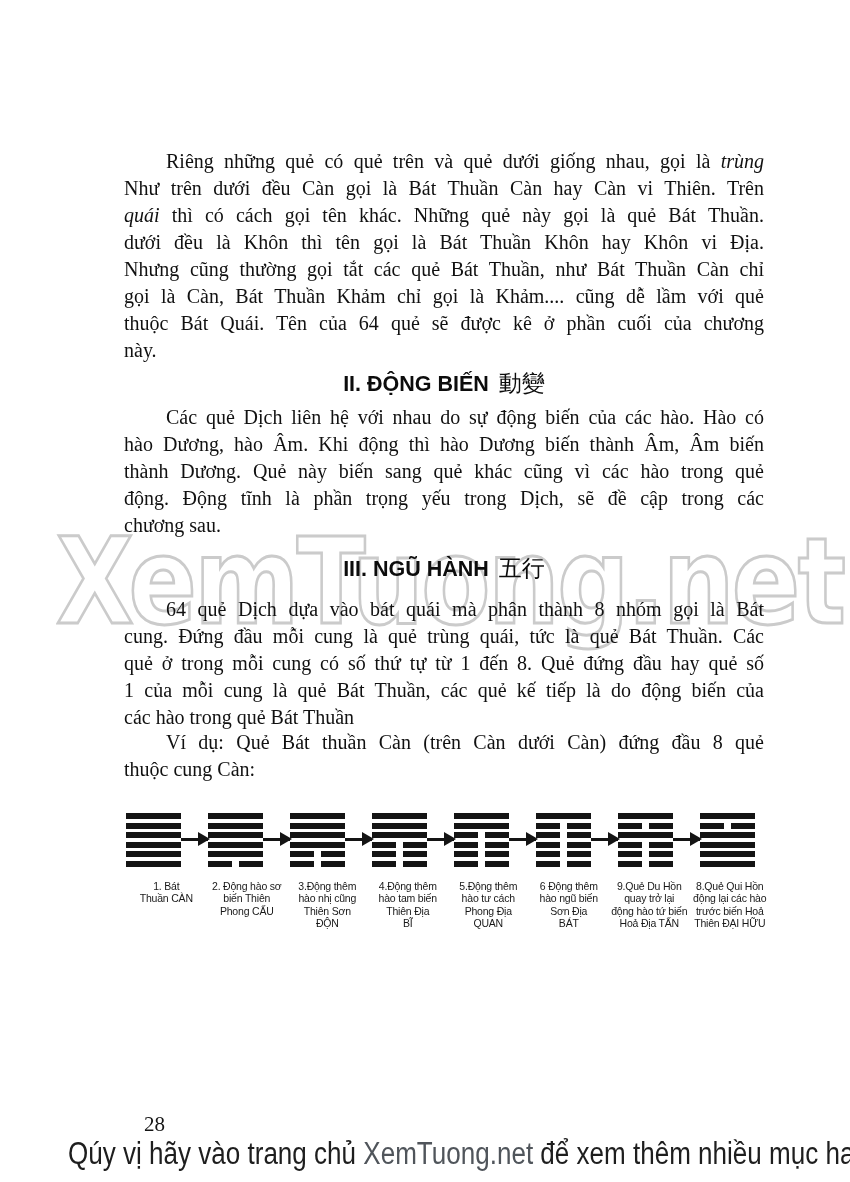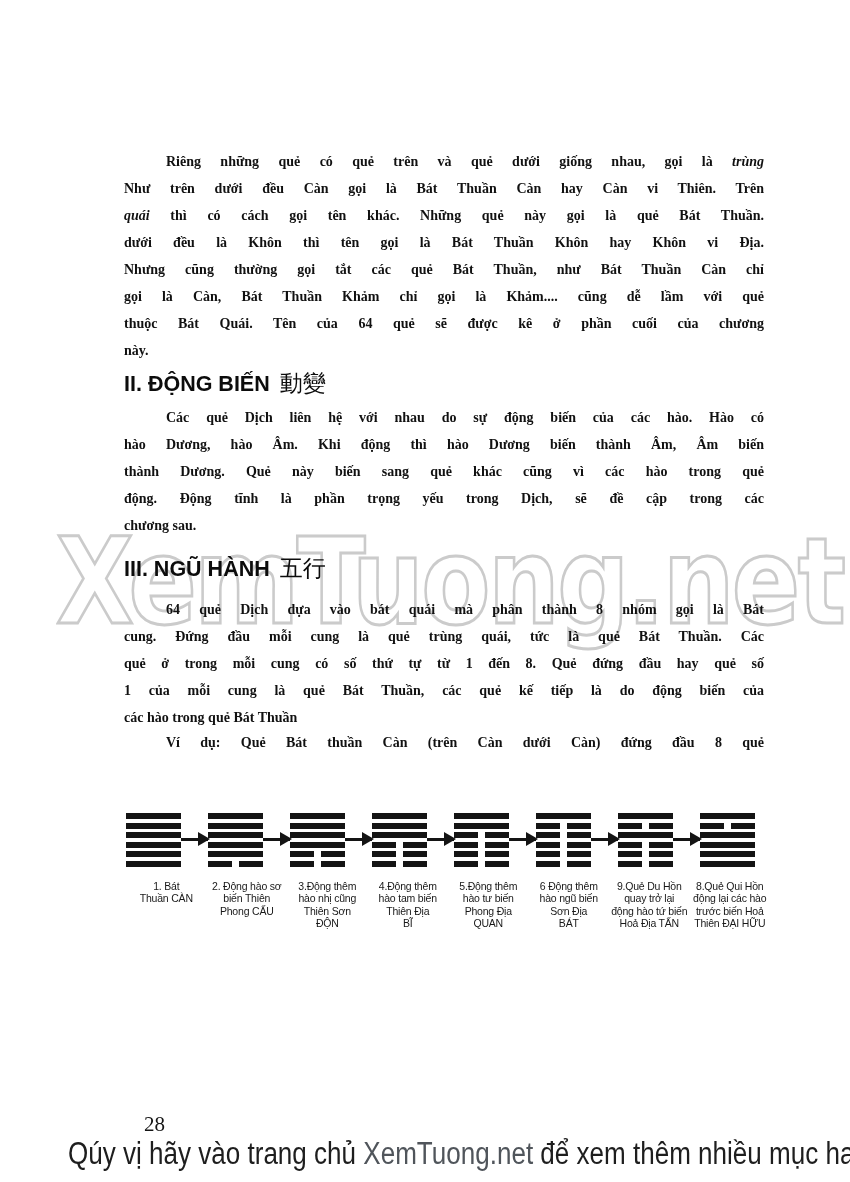--- a/index.html
+++ b/index.html
@@ -23,38 +23,38 @@
     letter-spacing:-3px;
     color:#ffffff;
     -webkit-text-stroke:3px #cbcbcb;
     transform:scaleX(0.84);
     transform-origin:left center;
     white-space:nowrap;
   }
   
   .para{left:124px;width:640px;}
   .tline{
-    font-size:14px;
+    font-size:20px;
     line-height:27px;
     text-align:justify;
     text-align-last:justify;
     white-space:normal;
-    font-weight:bold;
   }
   .tline.last{text-align-last:left;}
   .tline.indent{text-indent:42px;}
   .tline i{font-style:italic;}
   
   .heading{
     left:124px;width:640px;
     font-family:"Liberation Sans", sans-serif;
     font-weight:bold;
     font-size:21.5px;
     color:#0c0c0c;
     white-space:nowrap;
+    text-align:center;
   }
   .heading .cjk{
     font-family:"DejaVu Sans", sans-serif;
     font-weight:normal;
     font-size:23px;
     margin-left:10px;
   }
   
   .diagram{left:126px;top:813px;width:644px;}
   .hexrow{display:flex;align-items:flex-start;}
@@ -132,20 +132,21 @@
 <div class="layer para" style="top:596px;">
     <div class="tline indent">64 quẻ Dịch dựa vào bát quái mà phân thành 8 nhóm gọi là  Bát</div>
     <div class="tline">cung. Đứng đầu mỗi cung là quẻ trùng quái, tức là quẻ Bát Thuần. Các</div>
     <div class="tline">quẻ ở trong mỗi cung có số thứ tự từ 1 đến 8. Quẻ đứng đầu hay quẻ số</div>
     <div class="tline">1 của mỗi cung là quẻ Bát Thuần, các quẻ kế tiếp là do động biến của</div>
     <div class="tline last">các hào trong quẻ Bát Thuần</div>
   </div>
 
 <div class="layer para" style="top:729px;">
     <div class="tline indent">Ví dụ: Quẻ  Bát thuần Càn (trên Càn dưới Càn)  đứng đầu 8 quẻ</div>
+    <div class="tline last">thuộc cung Càn:</div>
   </div>
 
 <div class="layer diagram">
   <div class="hexrow">
       <div class="hexagram">
         <div class="hline"></div>
         <div class="hline"></div>
         <div class="hline"></div>
         <div class="hline"></div>
         <div class="hline"></div>
@@ -292,21 +293,21 @@
         <div>ĐỘN</div>
       </div>
       <div class="labelcell">
         <div>4.Động thêm</div>
         <div>hào tam biến</div>
         <div>Thiên Địa</div>
         <div>BĨ</div>
       </div>
       <div class="labelcell">
         <div>5.Động thêm</div>
-        <div>hào tư biến</div>
+        <div>hào tư cách</div>
         <div>Phong Địa</div>
         <div>QUAN</div>
       </div>
       <div class="labelcell">
         <div>6 Động thêm</div>
         <div>hào ngũ biến</div>
         <div>Sơn Địa</div>
         <div>BÁT</div>
       </div>
       <div class="labelcell">

